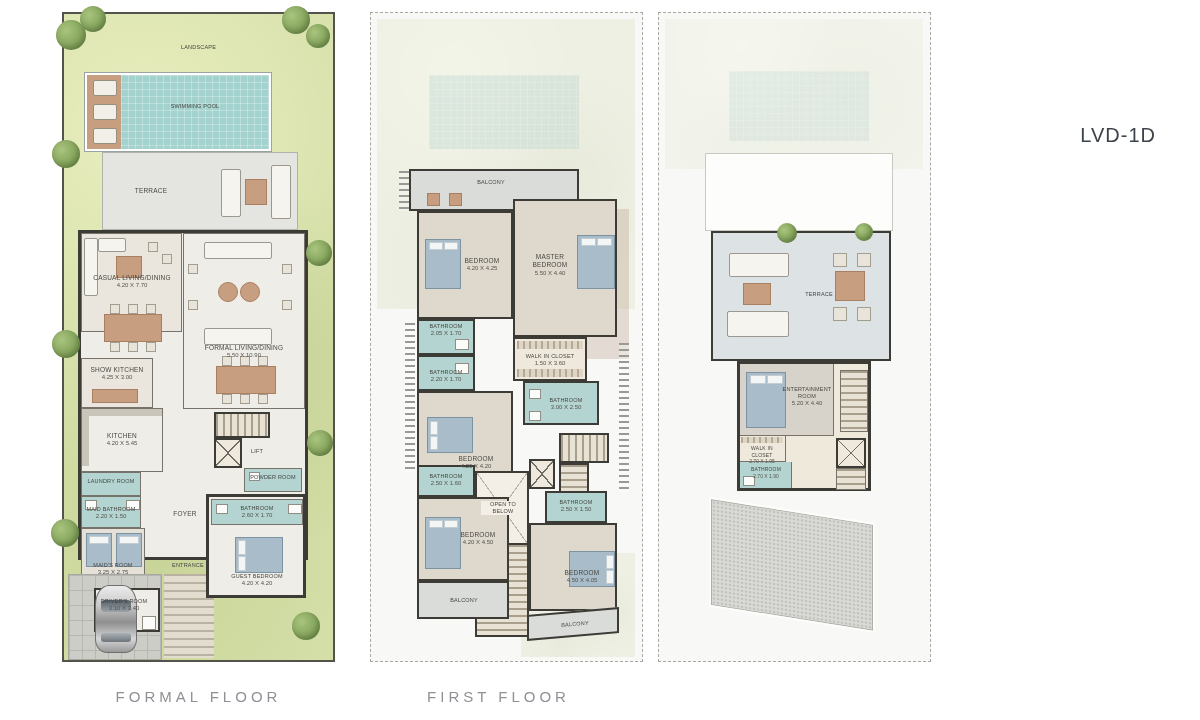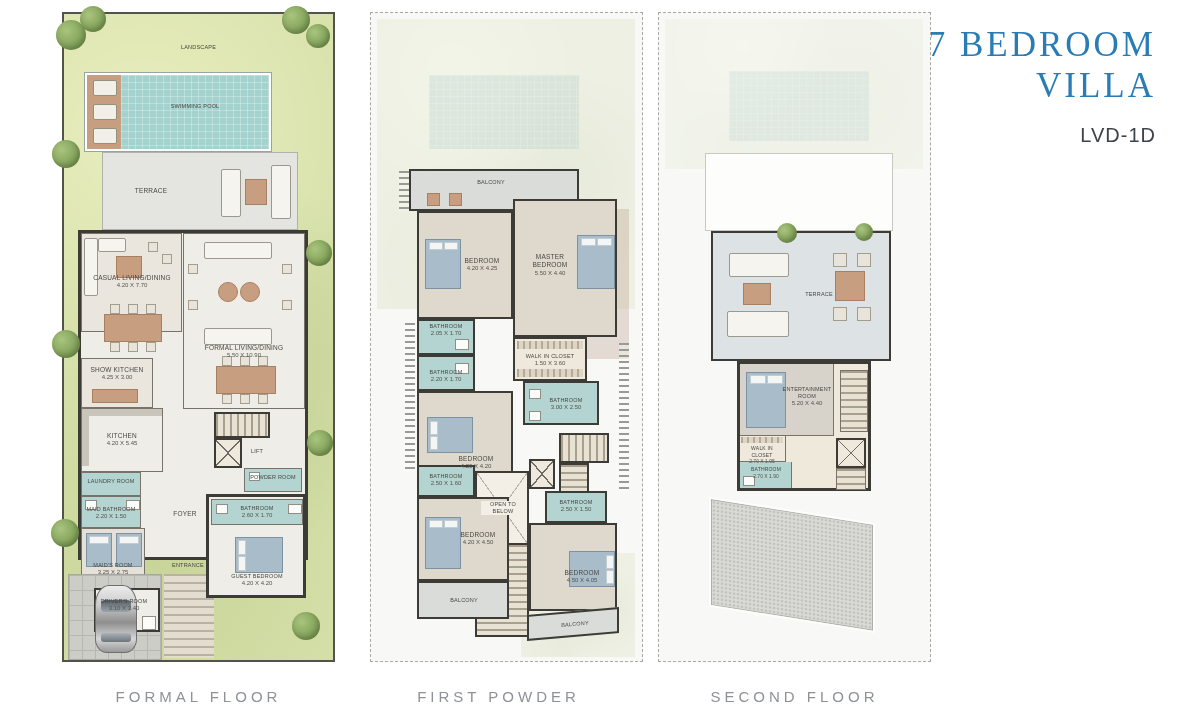--- a/index.html
+++ b/index.html
@@ -68,24 +68,20 @@
   .border-dash{border:1.5px dashed #a9a9a4;background:#f8f9f6;}
   .roof{position:absolute;background-color:#d9d9d5;
     background-image:radial-gradient(rgba(120,120,115,.25) 1px,transparent 1px);background-size:4px 4px;
     border:1px solid #b0b0aa;outline:2px solid #fdfdfb;transform:skewY(9deg);transform-origin:left top;z-index:4;}
 </style>
 </head>
 <body>
 
 <div id="scene">
 
-  <div class="title">
-    <div>7 BEDROOM</div>
-    <div>VILLA</div>
-  </div>
   <div class="unitcode">LVD-1D</div>
 
   <div class="panel grass border-solid" style="left:62px;top:12px;width:273px;height:650px;">
 
     <div class="tree" style="left:-8px;top:6px;width:30px;height:30px;"></div>
     <div class="tree" style="left:16px;top:-8px;width:26px;height:26px;"></div>
     <div class="tree" style="left:218px;top:-8px;width:28px;height:28px;"></div>
     <div class="tree" style="left:242px;top:10px;width:24px;height:24px;"></div>
     <div class="tree" style="left:-12px;top:126px;width:28px;height:28px;"></div>
     <div class="tree" style="left:-12px;top:316px;width:28px;height:28px;"></div>
@@ -431,15 +427,14 @@
 
       <div class="liftbox" style="left:96px;top:74px;width:30px;height:30px;"></div>
       <div class="abs stairs-v" style="left:100px;top:6px;width:28px;height:62px;border:1px solid #77736a;"></div>
       <div class="abs stairs-v" style="left:96px;top:104px;width:30px;height:22px;border:1px solid #77736a;"></div>
     </div>
 
     <div class="roof" style="left:52px;top:486px;width:160px;height:104px;"></div>
   </div>
 
   <div class="floorlabel" style="left:62px;top:688px;width:273px;">FORMAL FLOOR</div>
-  <div class="floorlabel" style="left:362px;top:688px;width:273px;">FIRST POWDER</div>
-  <div class="floorlabel" style="left:658px;top:688px;width:273px;">SECOND FLOOR</div>
+  <div class="floorlabel" style="left:362px;top:688px;width:273px;">FIRST FLOOR</div>
 </div>
 
 </body></html>

